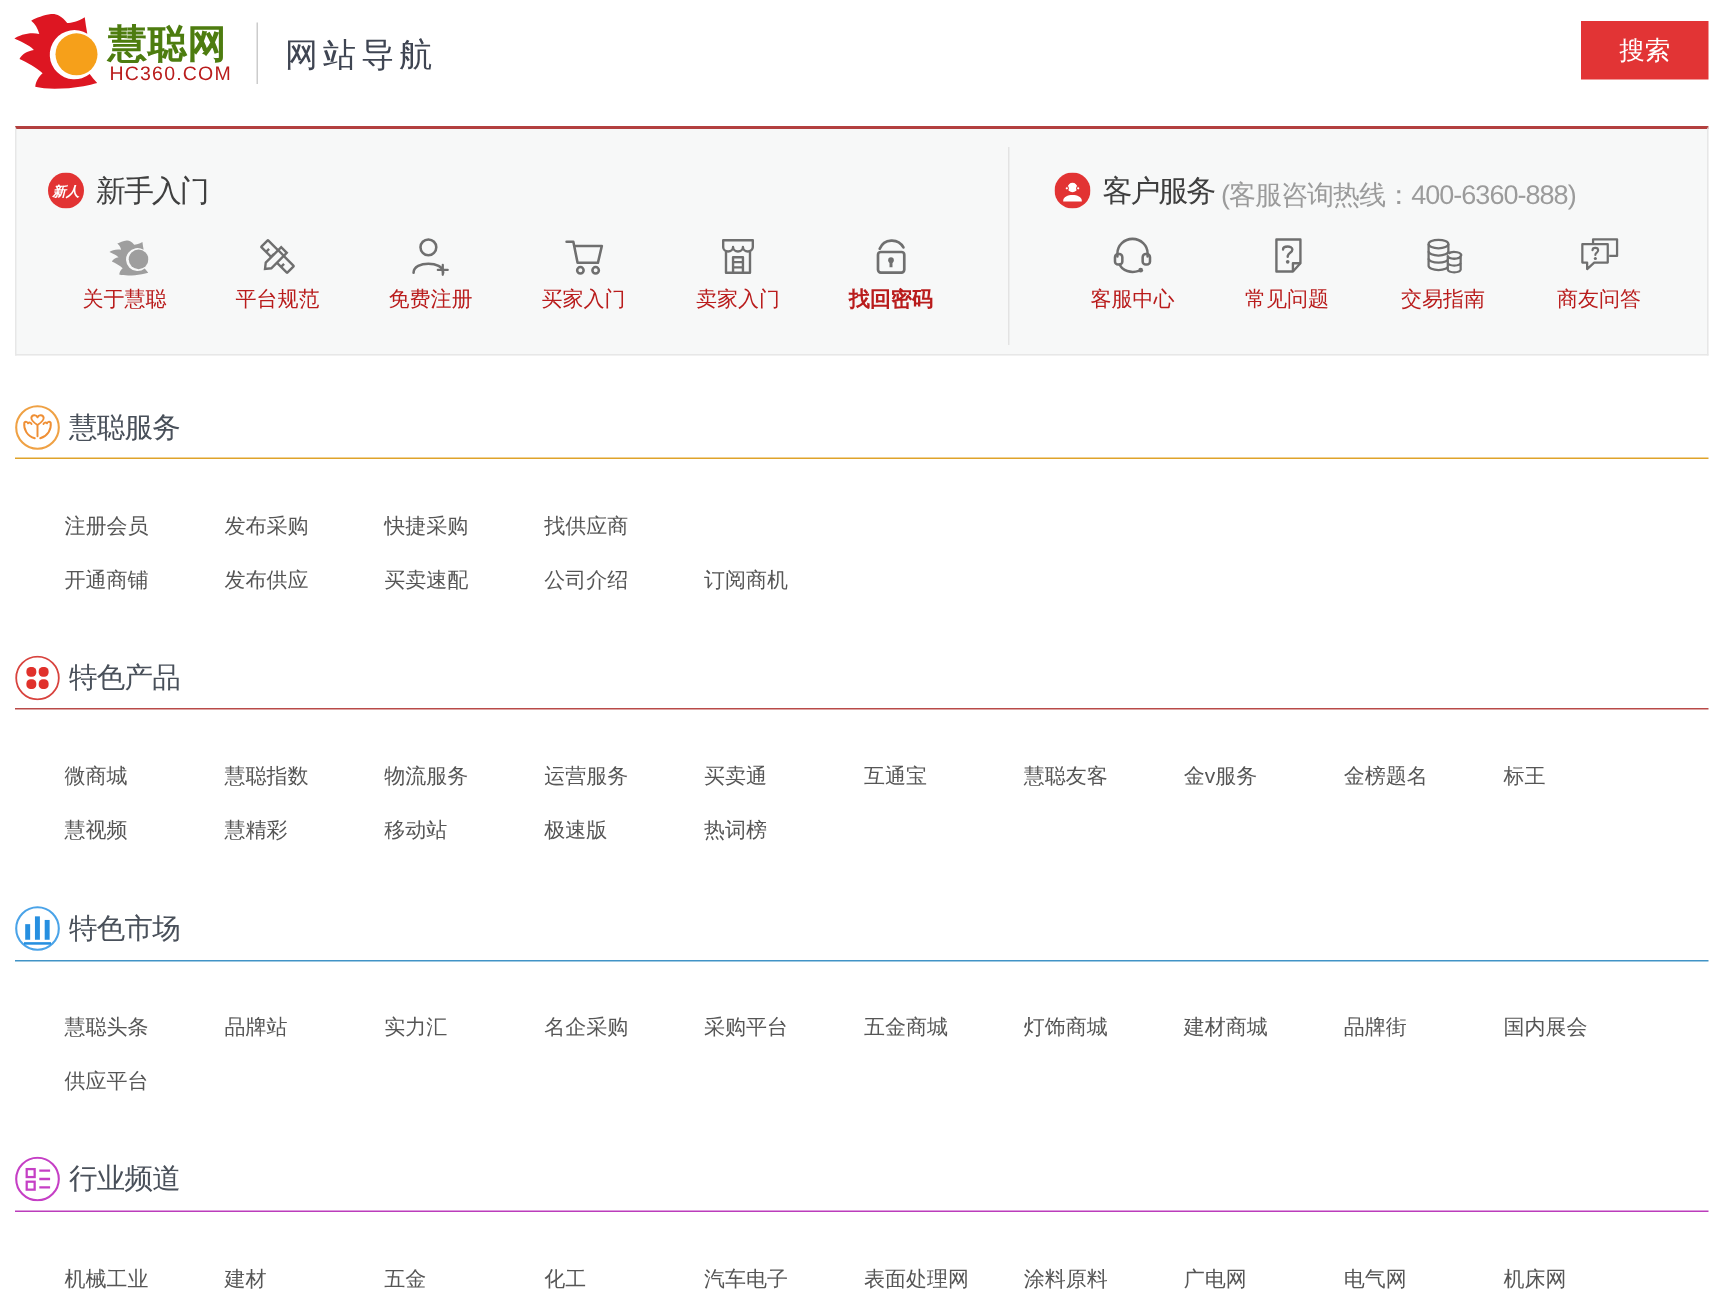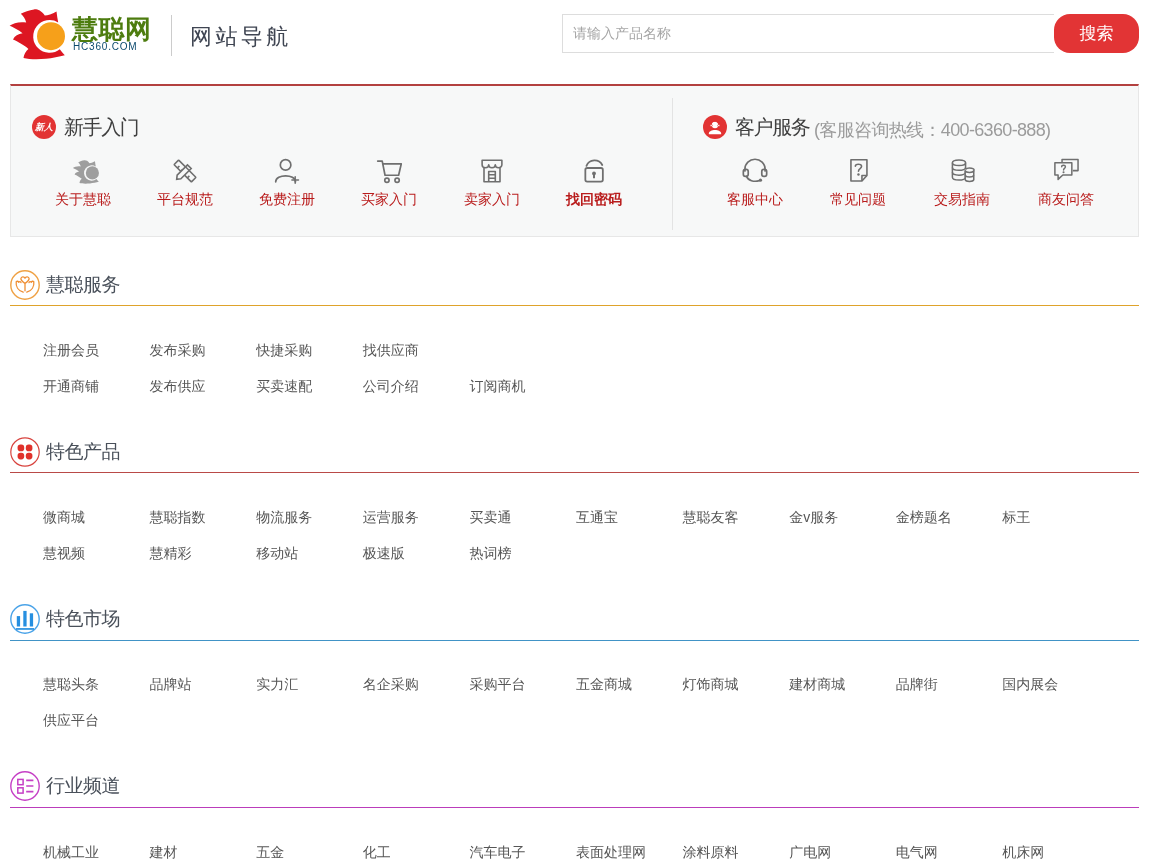--- a/index.html
+++ b/index.html
@@ -3,25 +3,25 @@
 <meta charset="utf-8">
 <style>
 * { margin:0; padding:0; box-sizing:border-box; }
 html,body { width:1150px; height:864px; background:#fff; font-family:"Liberation Sans",sans-serif; overflow:hidden; position:relative; }
 a { text-decoration:none; }
 
 
 .header { position:absolute; left:0; top:0; width:1150px; height:84px; }
 .logo-svg { position:absolute; left:0px; top:0px; }
 .logo-cn { position:absolute; left:72px; top:12px; font-size:26px; font-weight:bold; color:#4d7c0f; letter-spacing:0.5px; }
-.logo-en { position:absolute; left:73px; top:41px; font-size:10px; color:#0c4a6e; letter-spacing:0.8px; }
+.logo-en { position:absolute; left:73px; top:41px; font-size:13px; color:#b91c1c; letter-spacing:0.8px; }
 .hdr-div { position:absolute; left:171px; top:15px; width:1px; height:41px; background:#ccc; }
 .nav-title { position:absolute; left:190px; top:21.5px; font-size:22px; color:#3f4552; letter-spacing:3.4px; }
 .search-input { position:absolute; left:562px; top:14px; width:492px; height:39px; border:1px solid #ddd; border-right:none; background:#fff; line-height:37px; padding-left:10px; font-size:14px; color:#a5a5a5; }
-.search-btn { position:absolute; left:1054px; top:14px; width:85px; height:39px; background:#e23435; color:#fff; font-size:17px; text-align:center; line-height:39px;border-radius:16px; }
+.search-btn { position:absolute; left:1054px; top:14px; width:85px; height:39px; background:#e23435; color:#fff; font-size:17px; text-align:center; line-height:39px; }
 
 
 .newbie { position:absolute; left:10px; top:84px; width:1129px; height:153px; background:#f7f8f8; border:1px solid #e7e7e7; border-top:2px solid #b3403f; }
 .nb-title { position:absolute; font-size:20px; color:#3f3f3f; letter-spacing:-1.4px; }
 .nb-note { position:absolute; font-size:18px; color:#9b9b9b; letter-spacing:-0.65px; }
 .pane-div { position:absolute; left:672px; top:98px; width:1px; height:132px; background:#e3e3e3; }
 .nb-item { position:absolute; top:155px; width:102px; height:54px; text-align:center; }
 .nb-item svg { display:block; margin:0 auto; }
 .nb-label { position:absolute; top:35.5px; left:0; width:100%; text-align:center; font-size:14px; color:#b91c1c; }
 .sec-title { position:absolute; left:46px; font-size:19px; color:#49505a; letter-spacing:-0.5px; }
@@ -34,21 +34,20 @@
 
 <div class="header">
   <svg class="logo-svg" width="68" height="60" viewBox="0 0 68 60">
     <path fill="#dd1622" fill-rule="evenodd" d="M56.5,11.5 C52,14.3 47.6,15.4 44.8,15.4 C41,10.2 37,9 34,9.4 C29.2,10.1 24.2,12 20.8,13.8 C23.3,15.7 25.2,18.8 26.2,22.6 C19.8,21.2 13,23.3 9.6,25.7 C12.8,27.2 19.5,30 22.6,33.3 C18.2,34.1 14.6,36 13,39.4 C17.6,41.5 24.8,45.2 28.4,48.9 C25.9,50.9 23.8,54.4 23.5,57.9 C29,59.4 38,59.3 46,58.8 C52,58.2 59.5,56.8 64.8,55.3 C62.9,53.3 61.2,51.2 59.8,49.3 A16.4,16.4 0 1 1 58.2,22.5 C57.5,18.7 56.9,15 56.5,11.5 Z"></path>
     <circle cx="51" cy="36.2" r="14" fill="#f6a01a"></circle>
   </svg>
   <div class="logo-cn">慧聪网</div>
   <div class="logo-en">HC360.COM</div>
   <div class="hdr-div"></div>
   <div class="nav-title">网站导航</div>
-  <div class="search-input">请输入产品名称</div>
   <div class="search-btn">搜索</div>
 </div>
 
 <div class="newbie"></div>
 
 <svg style="position:absolute;left:32px;top:115px;" width="24" height="24" viewBox="0 0 24 24">
     <circle cx="12" cy="12" r="12" fill="#e23333"></circle>
     <text x="12" y="15.4" font-size="9" font-weight="bold" font-style="italic" fill="#fff" text-anchor="middle" font-family="Liberation Sans">新人</text>
   </svg>
 <div class="nb-title" style="left:64px; top:114px;">新手入门</div>

